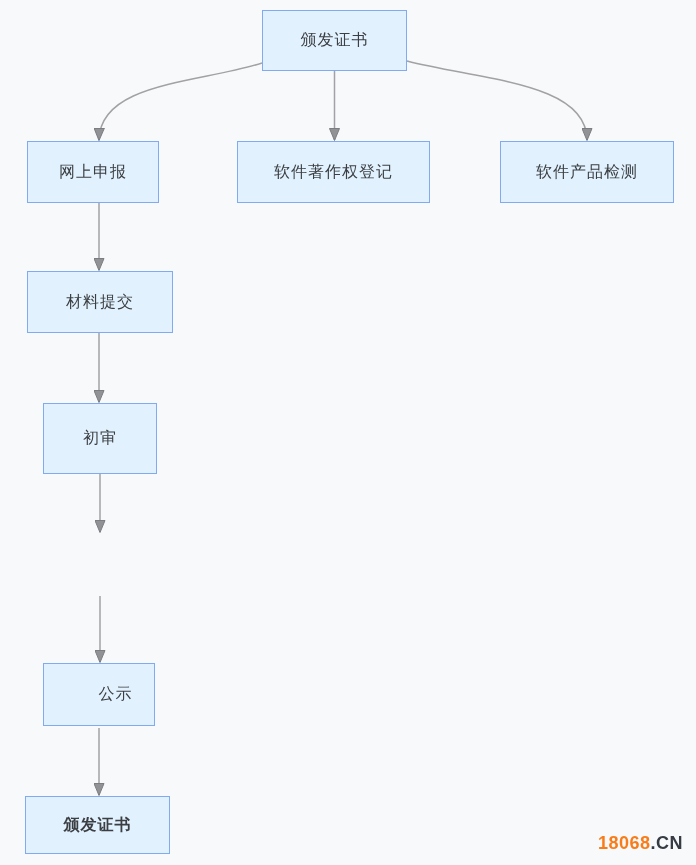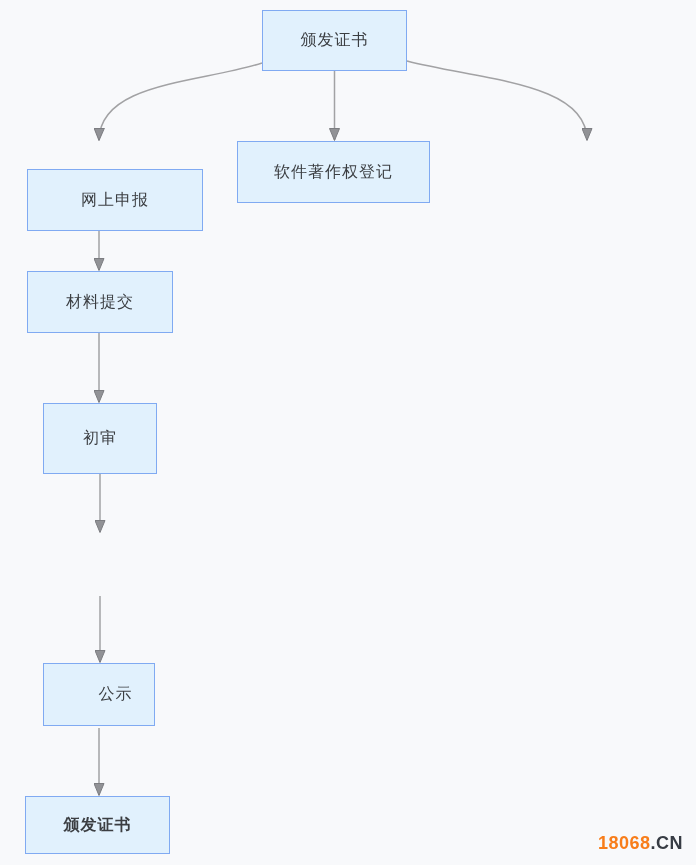--- a/index.html
+++ b/index.html
@@ -51,21 +51,21 @@
     color: var(--node-text);
     font-size: 16px;
     letter-spacing: 1px;
     display: flex;
     align-items: center;
     justify-content: center;
     white-space: nowrap;
   }
 
   .n-prep      { left: 262px; top: 10px;  width: 145px; height: 61px; }
-  .n-online    { left: 27px;  top: 141px; width: 176px; height: 62px; margin-top: 28px; }
+  .n-online    { left: 27px;  top: 141px; width: 132px; height: 62px; }
   .n-copyright { left: 237px; top: 141px; width: 193px; height: 62px; }
   .n-test      { left: 500px; top: 141px; width: 174px; height: 62px; }
   .n-material  { left: 27px;  top: 271px; width: 146px; height: 62px; }
   .n-first     { left: 43px;  top: 403px; width: 114px; height: 71px; text-align: center; }
   .n-second    { left: 43px;  top: 533px; width: 114px; height: 63px; }
   .n-public    { left: 43px;  top: 663px; width: 112px; height: 63px; padding-left: 33px; }
   .n-cert      { left: 25px;  top: 796px; width: 145px; height: 58px; font-weight: bold; }
 
   .watermark {
     position: absolute;
@@ -99,20 +99,21 @@
     <path class="edge" d="M 100 596 L 100 662" marker-end="url(#ah)"></path>
     <path class="edge" d="M 99 728 L 99 795" marker-end="url(#ah)"></path>
   </svg>
 
   <div class="node n-prep">颁发证书</div>
 
   <div class="node n-online">网上申报</div>
 
   <div class="node n-copyright">软件著作权登记</div>
 
+  <div class="node n-test">软件产品检测</div>
 
   <div class="node n-material">材料提交</div>
 
   <div class="node n-first">初审</div>
 
 
   <div class="node n-public">公示</div>
 
   <div class="node n-cert">颁发证书</div>
 

